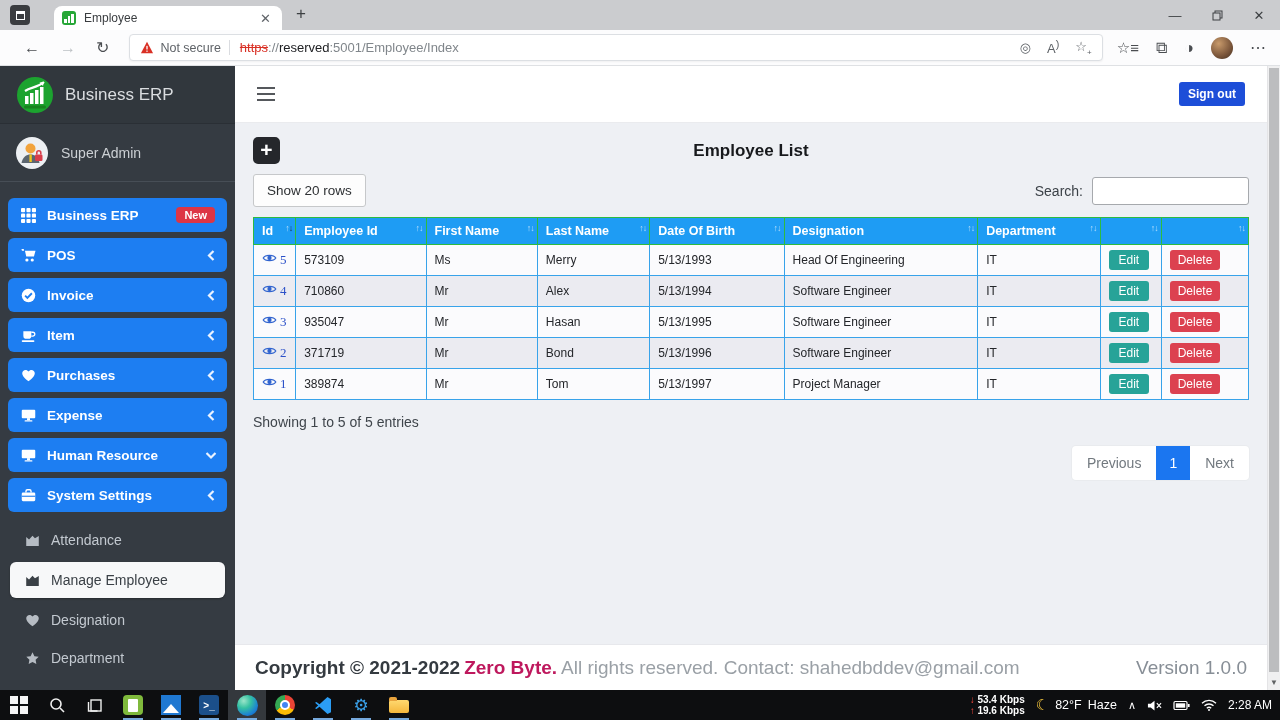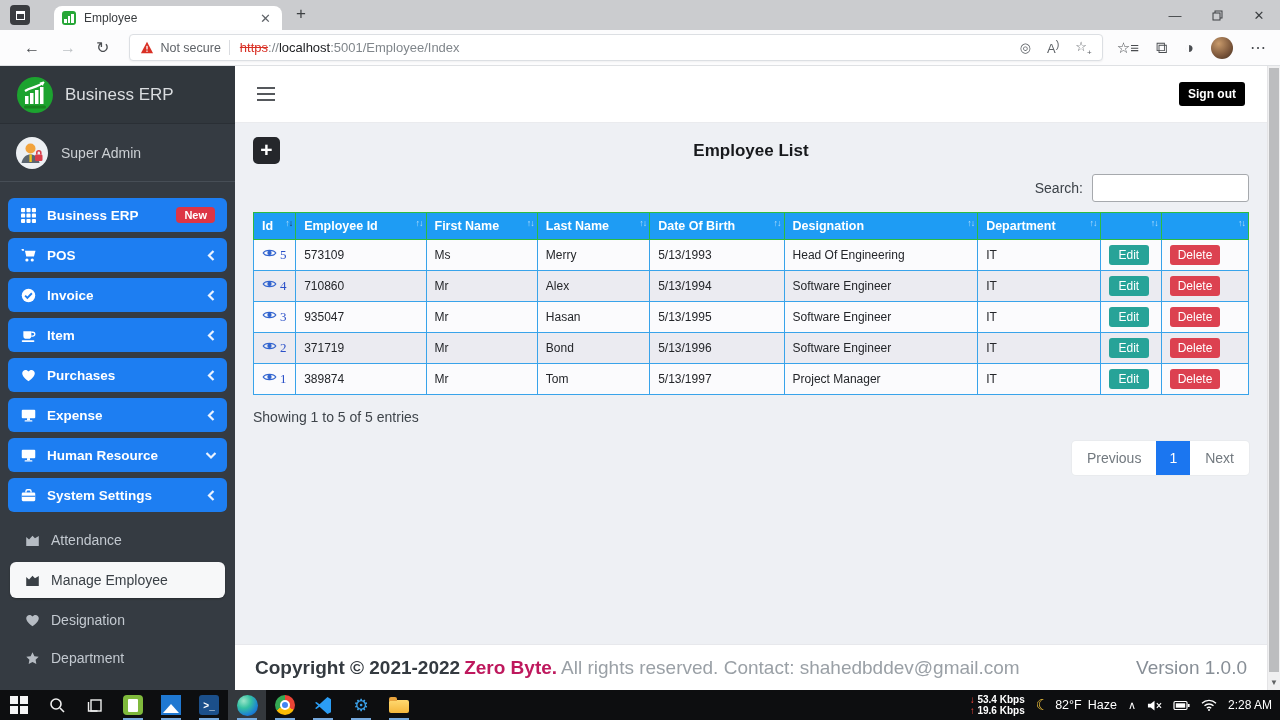--- a/index.html
+++ b/index.html
@@ -57,21 +57,21 @@
   .sub-item .mi-icon svg path, .sub-item .mi-icon svg rect { fill:#b6bcc3; }
   .sub-item.selected { background:#f7f8f9; color:#3a4046; height:36px; box-shadow:0 1px 2px rgba(0,0,0,.3); }
   .sub-item.selected .mi-icon svg path, .sub-item.selected .mi-icon svg rect { fill:#3a4046; }
   .sub-item .mi-label { font-weight:400; font-size:14px; }
 
   
   .main { flex:1; display:flex; flex-direction:column; background:#eef0f4; margin-right:13px; min-width:0; }
   .navbar { height:57px; background:#fff; border-bottom:1px solid #eaebee; display:flex; align-items:center; padding:0 22px; }
   .hamburger { display:flex; flex-direction:column; gap:3.5px; cursor:pointer; }
   .hamburger i { width:18px; height:2.5px; background:#55585c; display:block; }
-  .signout { margin-left:auto; background:#000000; color:#fff; font-size:12px; font-weight:700; padding:5px 9px; border-radius:3px; border:none; cursor:pointer; }
+  .signout { margin-left:auto; background:#1d4ed8; color:#fff; font-size:12px; font-weight:700; padding:5px 9px; border-radius:3px; border:none; cursor:pointer; }
   .content { flex:1; padding:13px 18px 0 18px; position:relative; }
   .title-row { position:relative; height:29px; }
   .add-btn { position:absolute; left:0; top:1px; width:27px; height:27px; background:#25272b; border-radius:5px; color:#fff; display:flex; align-items:center; justify-content:center; cursor:pointer; }
   .add-btn span { font-size:21px; font-weight:700; line-height:21px; margin-top:-2px; }
   .page-title { text-align:center; font-size:17px; font-weight:700; color:#17191c; line-height:29px; }
   .controls-row { display:flex; align-items:center; margin-top:9px; }
   .show-rows { background:#fdfdfd; border:1px solid #c6c8ca; border-radius:3px; padding:8px 13px; font-size:13.5px; color:#2e3134; cursor:pointer; font-family:inherit; }
   .search-wrap { margin-left:auto; display:flex; align-items:center; font-size:14px; color:#3c4248; }
   .search-wrap input { width:157px; height:28px; border:1px solid #a6a9ad; border-radius:3px; margin-left:9px; padding:0 6px; font-family:inherit; font-size:13px; }
 
@@ -159,21 +159,21 @@
   <span class="nav-ico disabled">→</span>
   <span class="nav-ico">↻</span>
   <div class="omnibox">
     <svg width="14" height="13" viewBox="0 0 16 15">
         <path d="M8 1L15 14H1z" fill="#d93025"></path>
         <rect x="7.25" y="5.6" width="1.5" height="4.2" fill="#fff"></rect>
         <rect x="7.25" y="11" width="1.5" height="1.5" fill="#fff"></rect>
       </svg>
     <span class="notsecure">Not secure</span>
     <span class="omni-div"></span>
-    <span class="url"><span class="https">https</span><span class="dim">://</span><span class="host">localhost</span><span class="dim">:5001/Employee/Index</span></span>
+    <span class="url"><span class="https">https</span><span class="dim">://</span><span class="host">reserved</span><span class="dim">:5001/Employee/Index</span></span>
     <span class="omni-right">
       <span>◎</span>
       <span>A<sup>)</sup></span>
       <span>☆<sub style="font-size:8px">+</sub></span>
     </span>
   </div>
   <span class="chrome-right">
     <span style="font-size:15px">☆≡</span>
     <span>⧉</span>
     <span>◑</span>
@@ -378,20 +378,21 @@
 
     <div class="content">
       <div class="title-row">
         <div class="add-btn">
             <span>+</span>
           </div>
         <div class="page-title">Employee List</div>
       </div>
 
       <div class="controls-row">
+        <button class="show-rows">Show 20 rows</button>
         <div class="search-wrap">
           <span>Search:</span>
           <input type="text" style="">
         </div>
       </div>
 
       <table class="emp">
         <colgroup>
           <col style="width:42px">
             <col style="width:130px">

